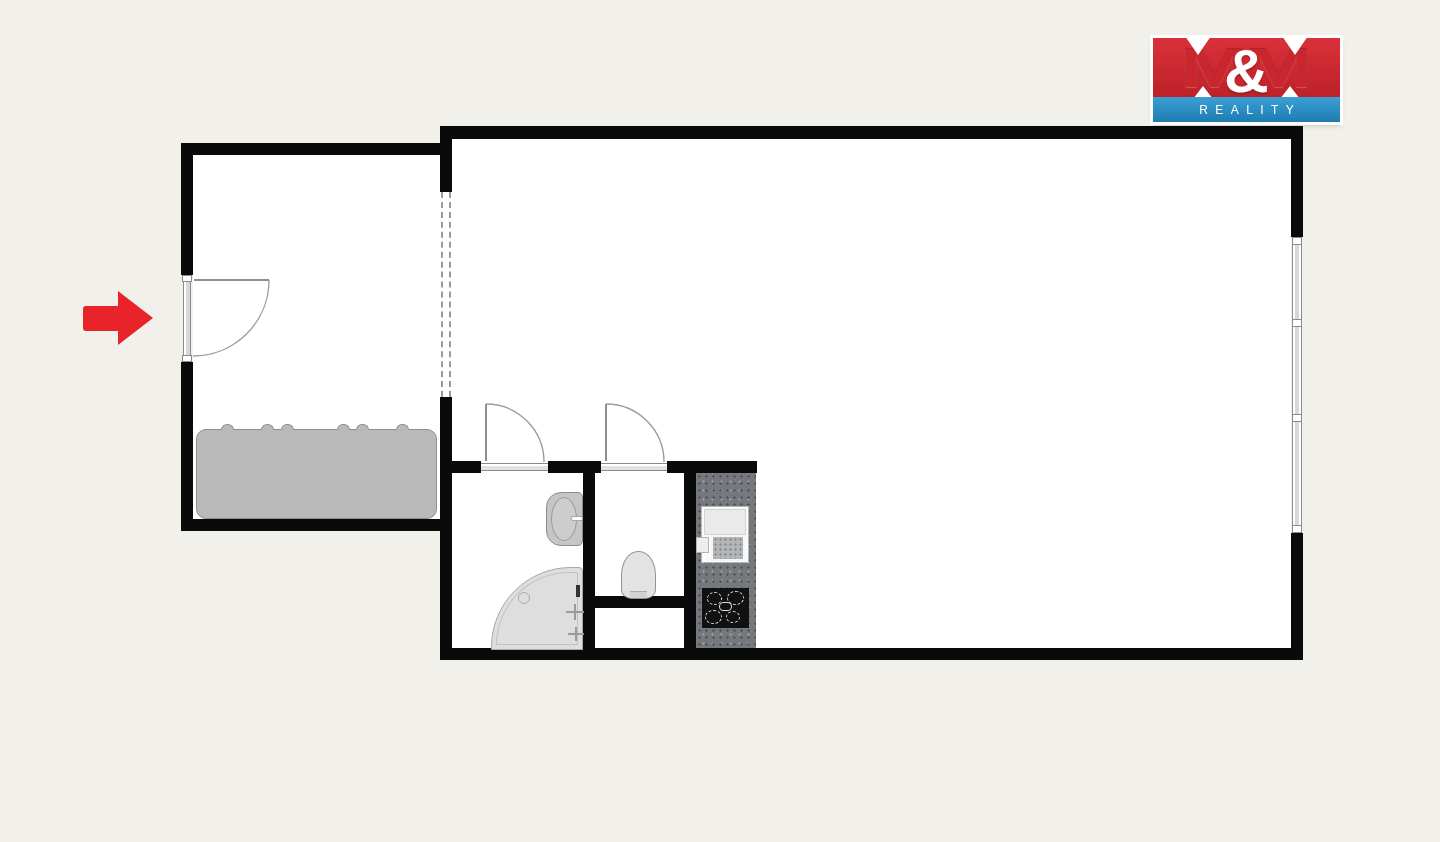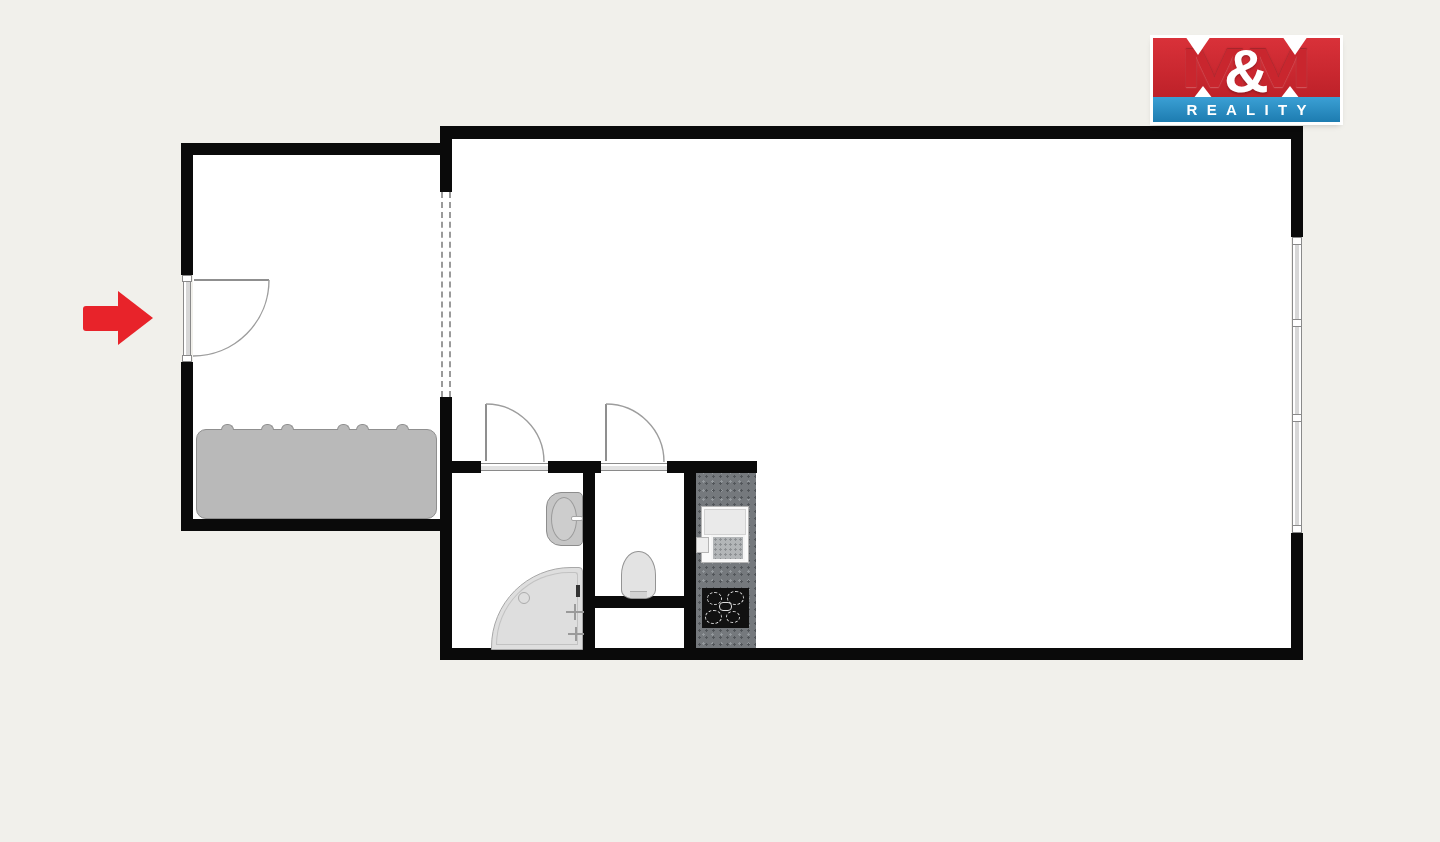--- a/index.html
+++ b/index.html
@@ -52,21 +52,21 @@
   .logo-m{display:inline-block;font-weight:bold;font-size:56px;line-height:56px;color:#c9262e;
         transform:scaleX(1.45);text-shadow:0 1px 1px rgba(255,255,255,.25), 0 -1px 1px rgba(0,0,0,.25);}
   .logo-amp{display:inline-block;font-weight:bold;font-size:62px;line-height:56px;color:#ffffff;margin:6px -14px 0;
         position:relative;z-index:2;text-shadow:0 2px 2px rgba(0,0,0,.2);}
   .notch-top{position:absolute;top:-2px;width:0;height:0;border-left:13px solid transparent;
         border-right:13px solid transparent;border-top:19px solid #ffffff;}
   .notch-bot{position:absolute;bottom:-2px;width:0;height:0;border-left:10px solid transparent;
         border-right:10px solid transparent;border-bottom:13px solid #ffffff;}
   .logo-blue{width:100%;height:25px;background:linear-gradient(#3ba0d5,#1d7cb0);display:flex;align-items:center;
         justify-content:center;}
-  .logo-reality{color:#ffffff;font-weight:bold;font-size:15px;letter-spacing:0.62em;text-indent:0.62em;}
+  .logo-reality{color:#ffffff;font-weight:normal;font-size:12px;letter-spacing:0.62em;text-indent:0.62em;}
   svg.overlay{position:absolute;left:0;top:0;pointer-events:none;}
 </style>
 </head>
 <body>
 
 <div id="canvas">
 
   <div class="floor" style="left:193px;top:155px;width:247px;height:364px;"></div>
   <div class="floor" style="left:440px;top:192px;width:12px;height:205px;"></div>
   <div class="floor" style="left:452px;top:139px;width:839px;height:509px;"></div>

